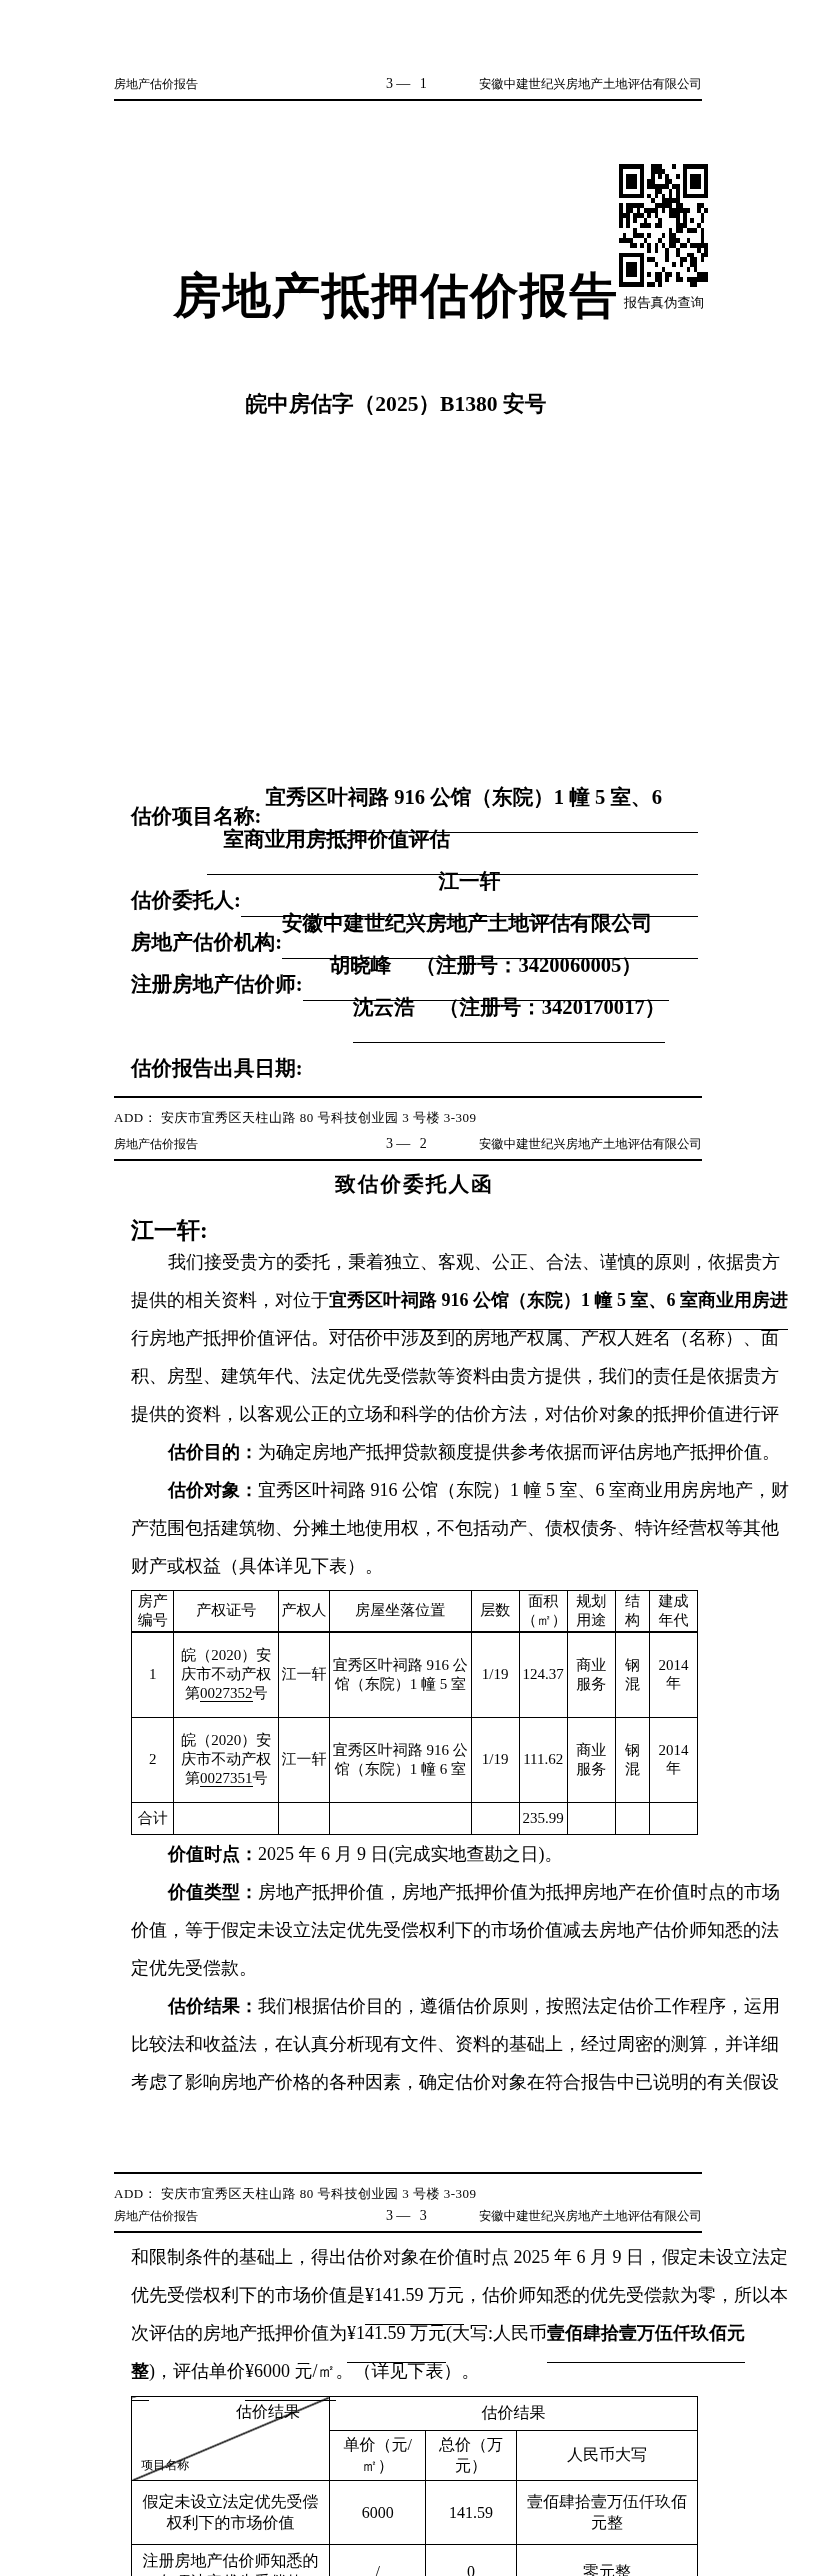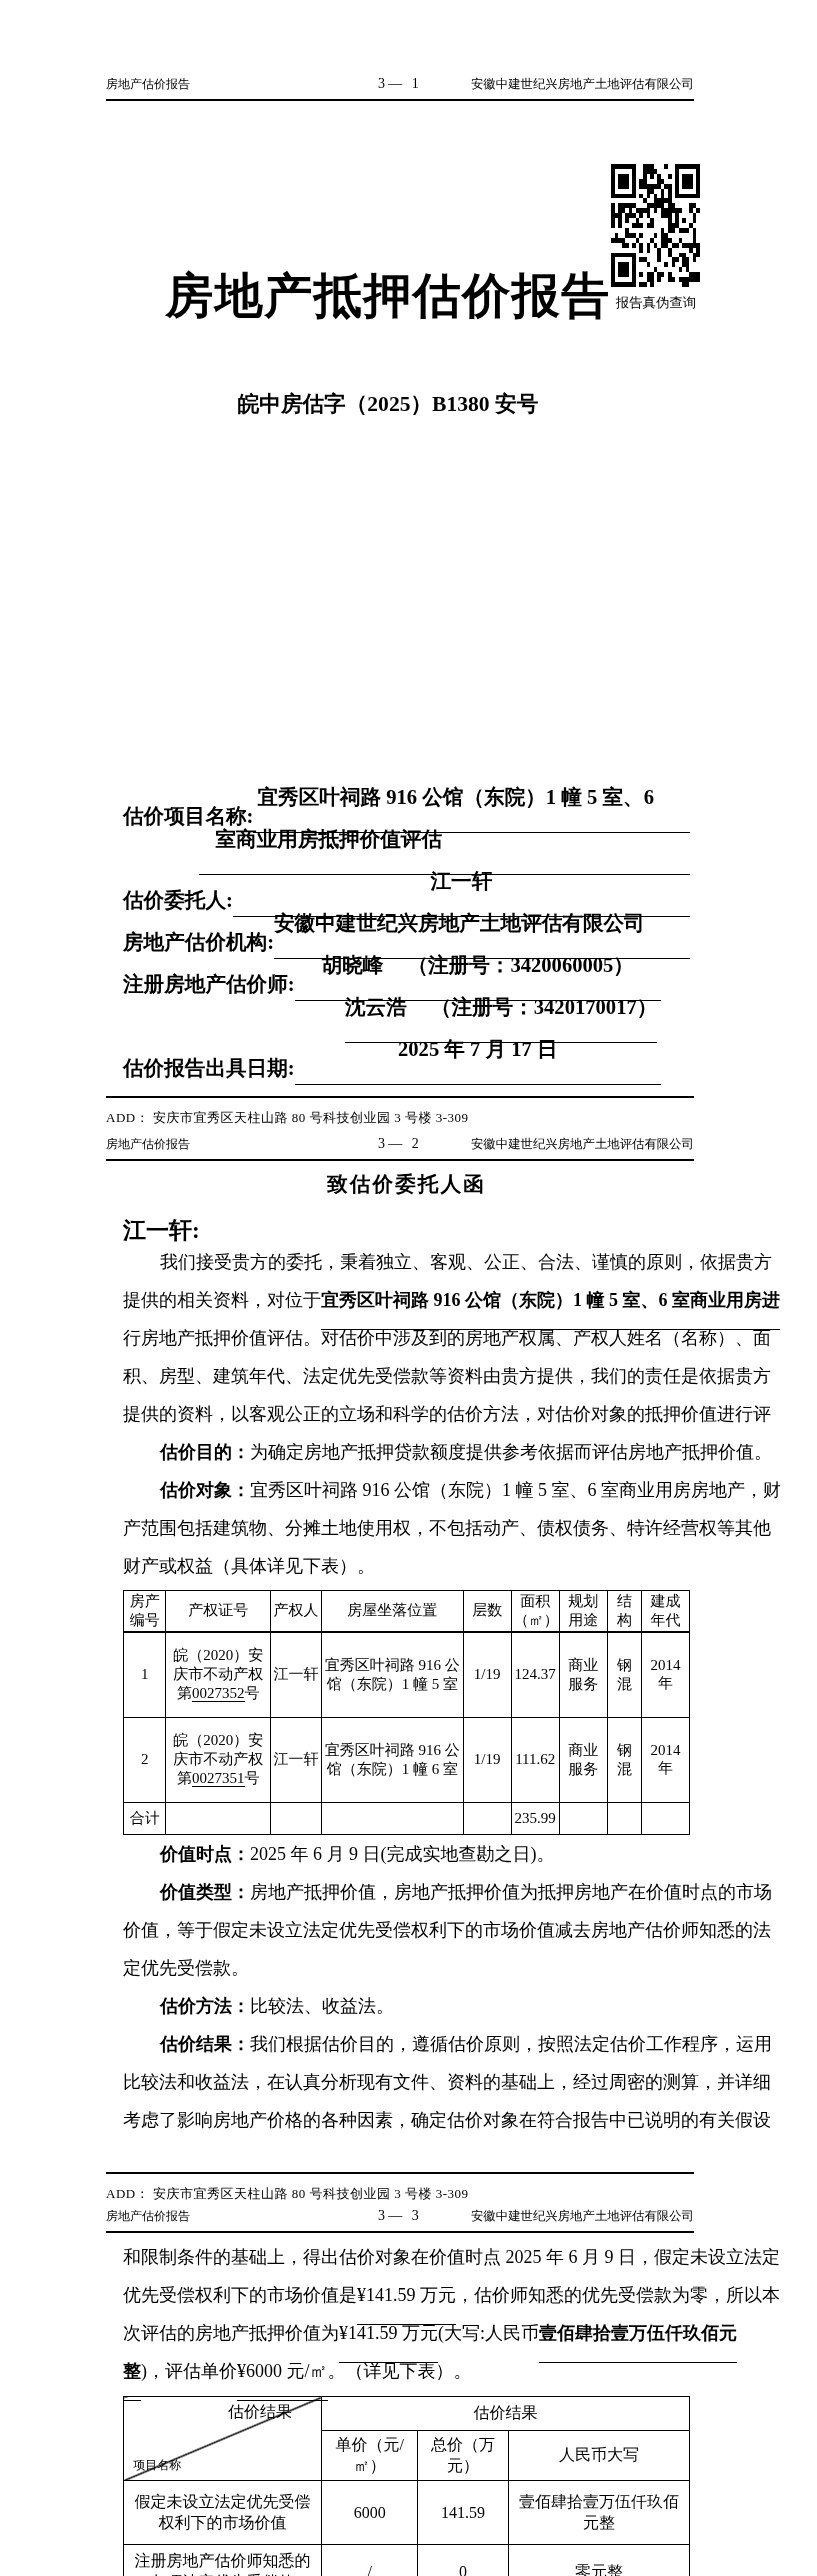--- a/index.html
+++ b/index.html
@@ -1,20 +1,20 @@
 <!DOCTYPE html>
 <html style="font-size:8.2px"><head>
 <meta charset="utf-8">
 <style>
   html,body{margin:0;padding:0;background:#ffffff;}
   .doc{
     position:relative;width:818px;height:3304px;background:#fff;color:#000;
     font-family:"Liberation Serif","DejaVu Serif",serif;overflow:hidden;
   }
-  .page{position:absolute;left:0;width:776px;}
+  .page{position:absolute;left:8px;width:776px;}
   #page1{top:0;height:1133px;}
   #page2{top:1133px;height:1072px;}
   #page3{top:2205px;height:1099px;}
 
   
   .pghead{
     position:absolute;left:106px;right:82px;display:flex;align-items:baseline;
     border-bottom:2.1px solid #000;padding-bottom:6.2px;
   }
   .ph-left{flex:1;font-size:12px;text-align:left;}
@@ -328,21 +328,20 @@
         </span>
       </div>
       <div class="frow">
         <span class="fval pair" style="margin-left:222px;margin-right:36px">
           <span>沈云浩</span>
           <span>（注册号：3420170017）</span>
         </span>
       </div>
       <div class="frow">
         <span class="flabel">估价报告出具日期:</span>
-        <span class="fval center" style="margin-right:29px">2025 年 7 月 17 日</span>
       </div>
     </div>
 
     <footer class="pgfoot" style="top:1096px">
       <div class="rule"></div>
       <div class="add">ADD： 安庆市宜秀区天柱山路 80 号科技创业园 3 号楼 3-309</div>
     </footer>
   </section>
 
   <section class="page" id="page2">
@@ -433,21 +432,20 @@
             <td></td>
             <td></td>
           </tr>
         </tbody>
       </table>
 
       <p class="ln indent"><span class="b">价值时点：</span><span>2025 年 6 月 9 日(完成实地查勘之日)。</span></p>
       <p class="ln indent"><span class="b">价值类型：</span><span>房地产抵押价值，房地产抵押价值为抵押房地产在价值时点的市场</span></p>
       <p class="ln">价值，等于假定未设立法定优先受偿权利下的市场价值减去房地产估价师知悉的法</p>
       <p class="ln">定优先受偿款。</p>
-      <p class="ln indent"><span class="b">估价方法：</span><span>比较法、收益法。</span></p>
       <p class="ln indent"><span class="b">估价结果：</span><span>我们根据估价目的，遵循估价原则，按照法定估价工作程序，运用</span></p>
       <p class="ln">比较法和收益法，在认真分析现有文件、资料的基础上，经过周密的测算，并详细</p>
       <p class="ln">考虑了影响房地产价格的各种因素，确定估价对象在符合报告中已说明的有关假设</p>
     </div>
 
     <footer class="pgfoot" style="top:1039px">
       <div class="rule"></div>
       <div class="add">ADD： 安庆市宜秀区天柱山路 80 号科技创业园 3 号楼 3-309</div>
     </footer>
   </section>

